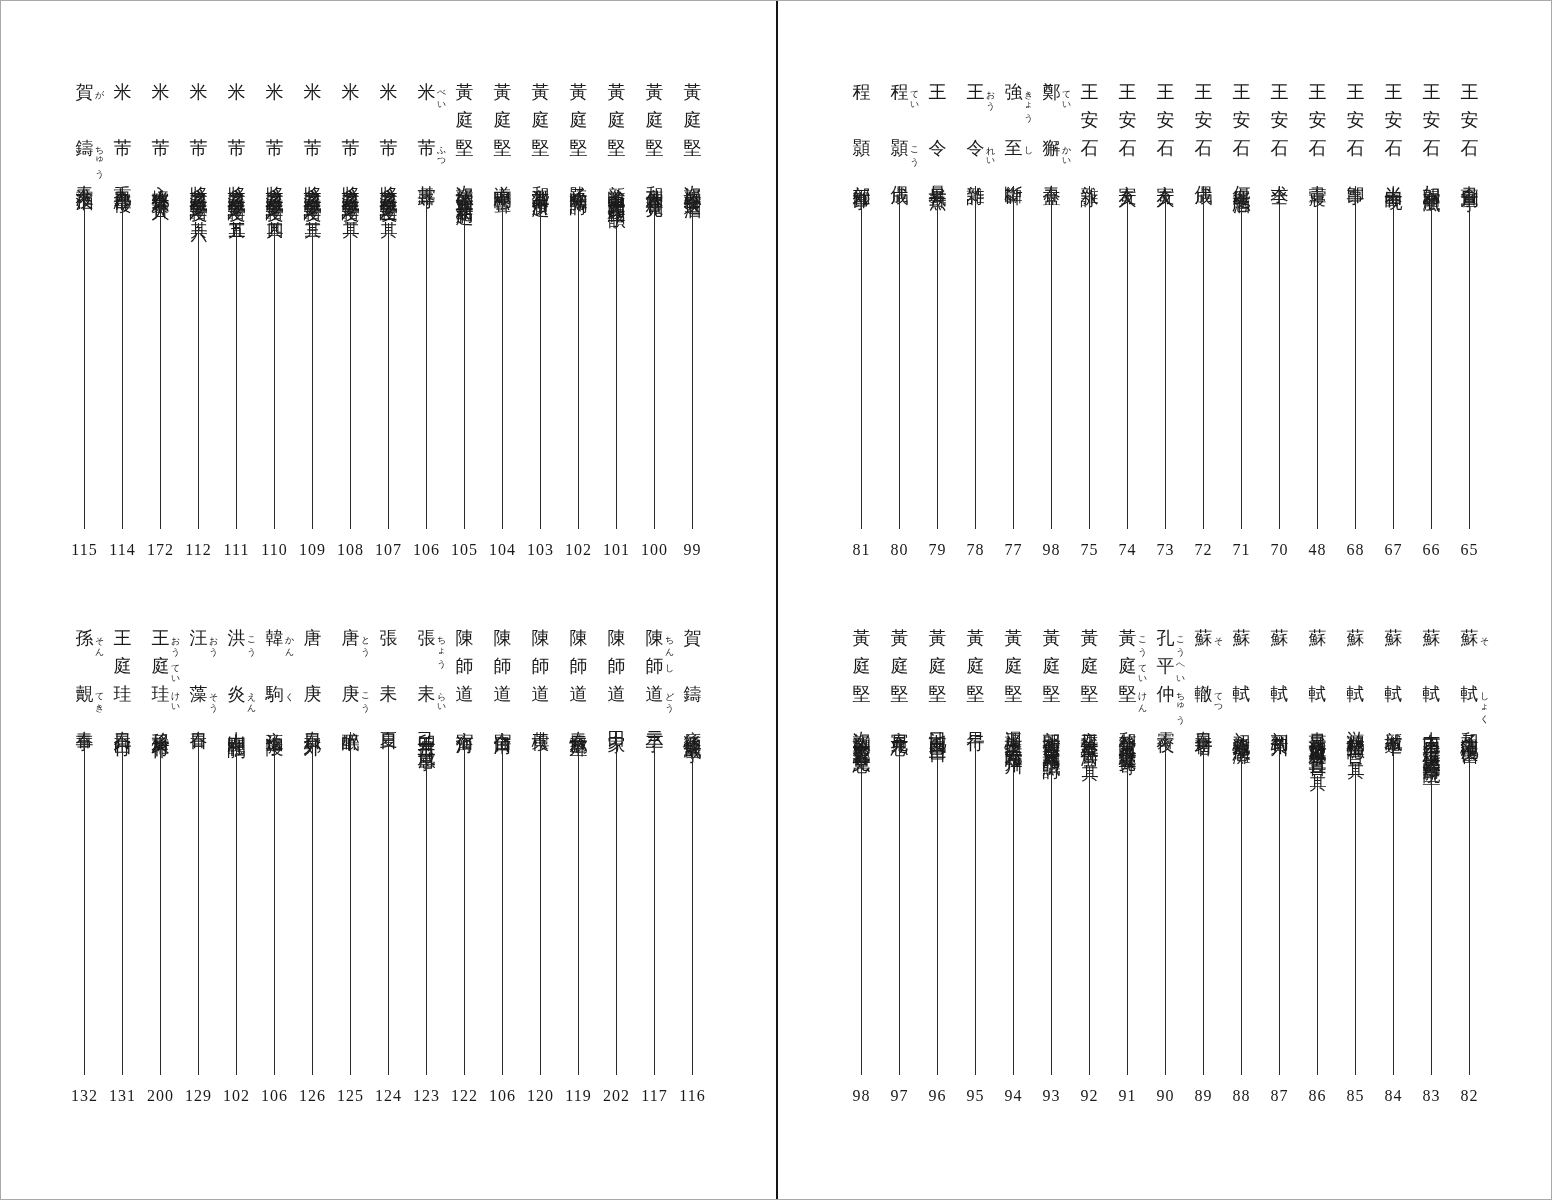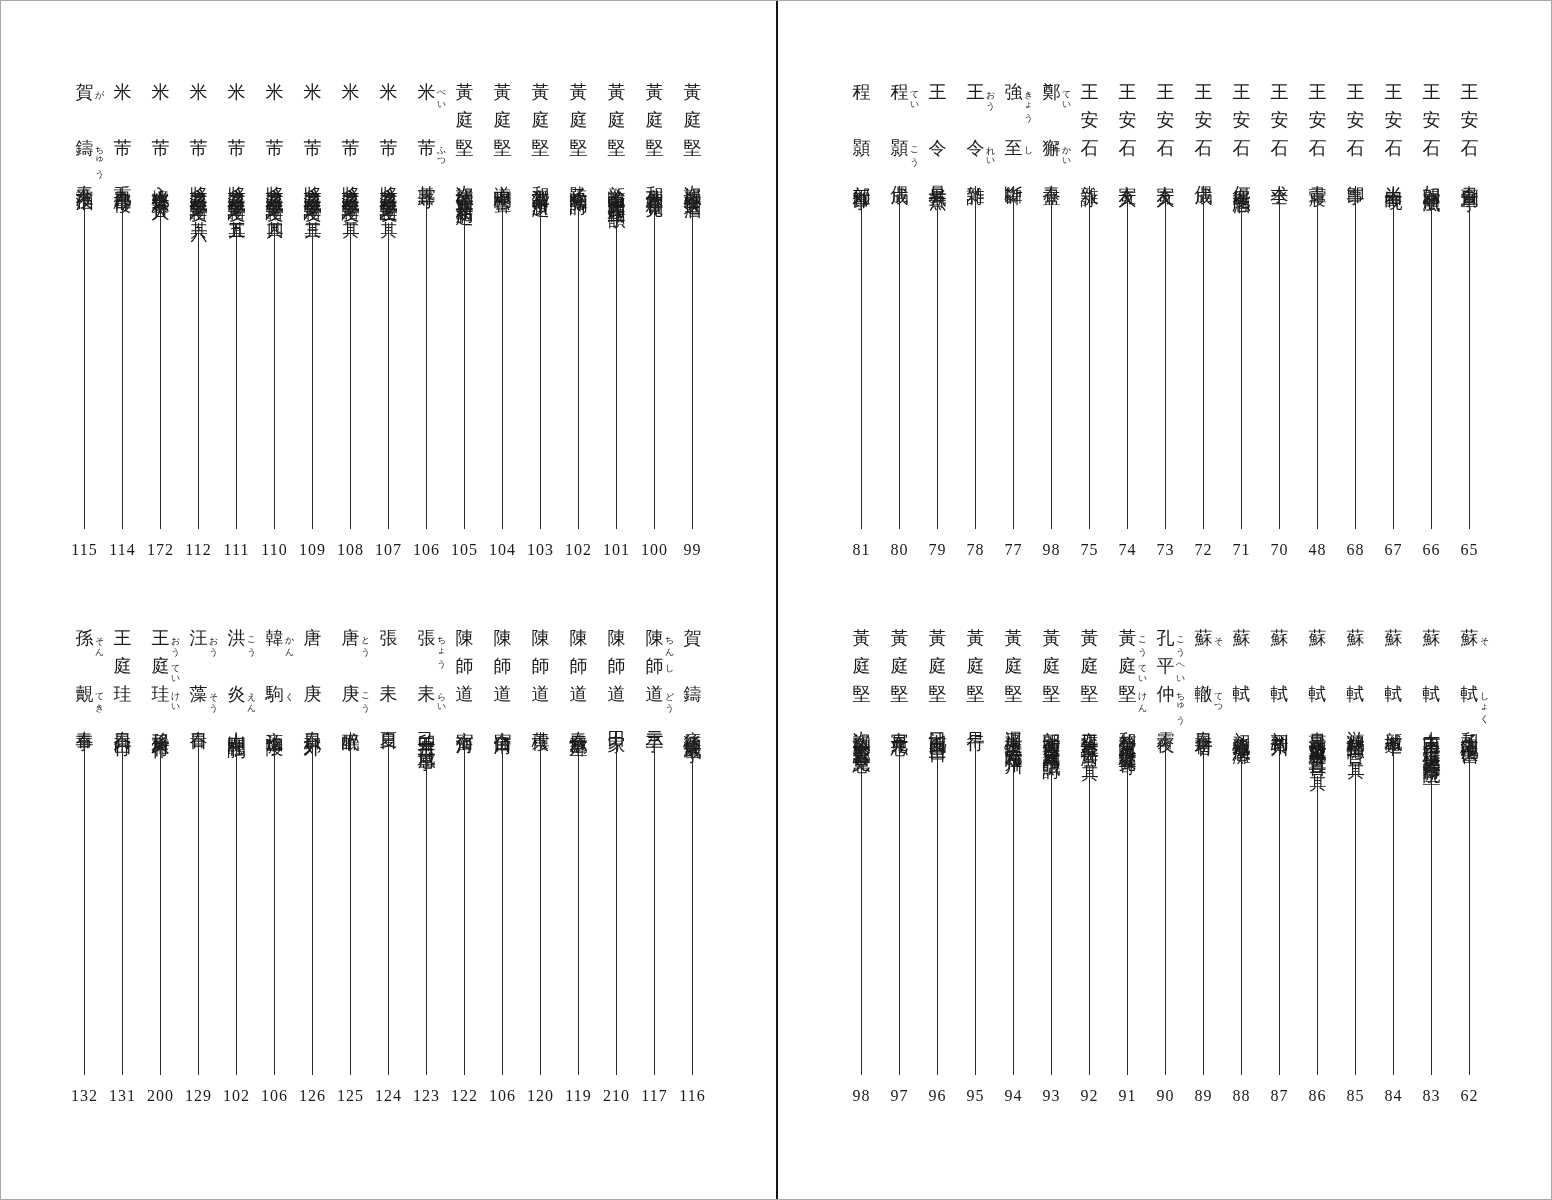--- a/index.html
+++ b/index.html
@@ -266,21 +266,21 @@
         <div class="entry">
     <div class="author">
             <span class="achar">蘇<span class="kana">そ</span></span>
             <span class="achar">軾<span class="kana">しょく</span></span>
           </div>
     <div class="title-wrap">
       <span class="title">和子由澠池懷舊</span>
 
     </div>
     <div class="leader" style="background: rgb(42, 42, 42);"></div>
-    <div class="pnum">62</div>
+    <div class="pnum">82</div>
   </div>
         <div class="entry">
     <div class="author">
             <span class="achar">蘇</span>
             <span class="achar">軾</span>
           </div>
     <div class="title-wrap">
       <span class="title">太白山下早行至橫渠鎭書崇壽院壁</span>
 
     </div>
@@ -723,21 +723,21 @@
     <div class="author">
             <span class="achar">陳</span>
             <span class="achar">師</span>
             <span class="achar">道</span>
           </div>
     <div class="title-wrap">
       <span class="title">田家</span>
 
     </div>
     <div class="leader" style="background: rgb(42, 42, 42);"></div>
-    <div class="pnum">210</div>
+    <div class="pnum">202</div>
   </div>
         <div class="entry">
     <div class="author">
             <span class="achar">陳</span>
             <span class="achar">師</span>
             <span class="achar">道</span>
           </div>
     <div class="title-wrap">
       <span class="title">春懷示鄰里</span>
 

